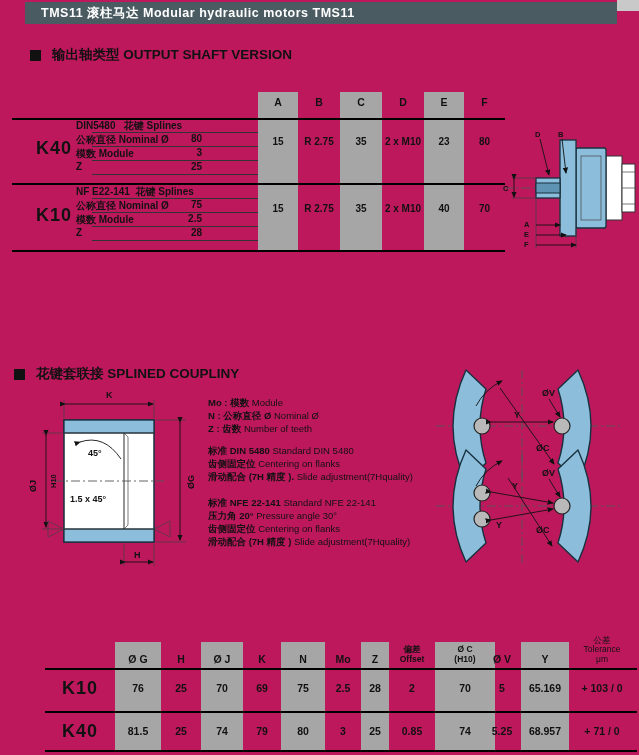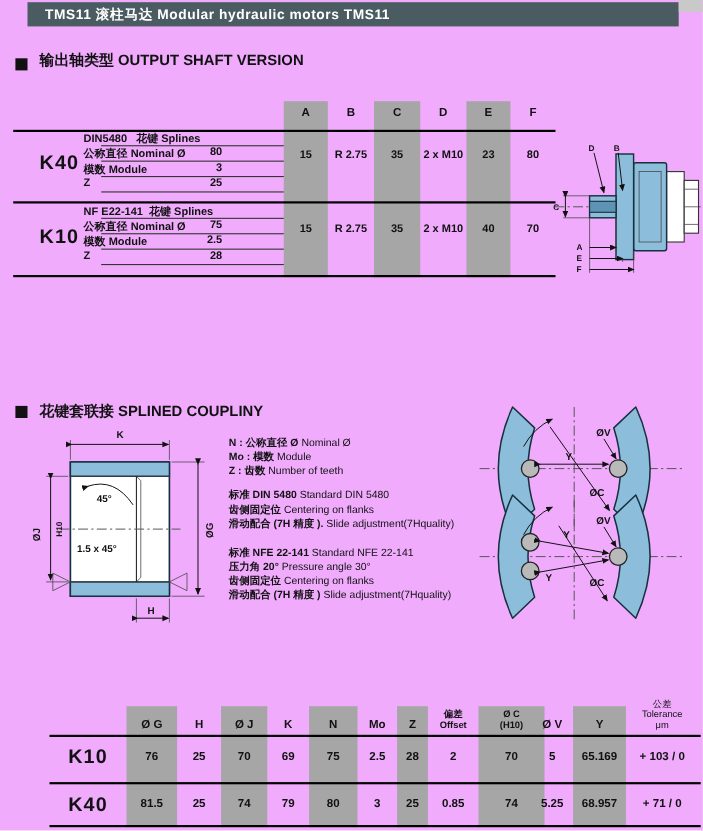--- a/index.html
+++ b/index.html
@@ -1,21 +1,21 @@
 <!DOCTYPE html>
 <html style="--header_bar: #4a5b62; --column_highlight: #a6a6a6; --drawing_blue: #8cbedc;"><head>
 <meta charset="utf-8">
 <style>
   :root{
     --header_bar:#4a5b62;
     --column_highlight:#a6a6a6;
     --drawing_blue:#8cbedc;
   }
   html,body{margin:0;padding:0;background:#fff;}
-  .page{position:relative;width:639px;height:755px;background:#f0abfc;overflow:hidden;
+  .page{position:relative;width:639px;height:755px;background:#be185d;overflow:hidden;
         font-family:"Liberation Sans","DejaVu Sans",sans-serif;color:#111;}
   
   .topbar{position:absolute;left:25px;top:2px;width:592px;height:22px;background:var(--header_bar);
           color:#fff;font-weight:bold;font-size:12.5px;line-height:22px;padding-left:16px;
           box-sizing:border-box;letter-spacing:.5px;white-space:nowrap;}
   .corner{position:absolute;left:617px;top:0;width:22px;height:11px;background:#c9c9c9;}
   
   .sec-head{position:absolute;display:flex;align-items:center;gap:11px;font-weight:bold;font-size:13.5px;white-space:nowrap;}
   .sq{width:11px;height:11px;background:#111;flex:0 0 auto;}
   
@@ -68,21 +68,21 @@
 </head>
 <body>
 
 <div class="page">
 
   <div class="topbar">
     <span>TMS11 滚柱马达   Modular hydraulic motors TMS11</span>
   </div>
   <div class="corner"></div>
 
-  <div class="sec-head" style="left:14px;top:46px;align-items:flex-end;">
+  <div class="sec-head" style="left:30px;top:46px;">
     <span class="sq"></span>
     <span>输出轴类型  OUTPUT SHAFT VERSION</span>
   </div>
 
   <div class="t1">
 
     <div class="gbar cA" style="top:4px;height:160px;"></div>
     <div class="gbar cC" style="top:4px;height:160px;"></div>
     <div class="gbar cE" style="top:4px;height:160px;"></div>
 
@@ -236,22 +236,22 @@
     <text class="dlab" x="106" y="176">H</text>
 
     <path class="dim" d="M52,60 Q76,52 93,77" marker-start="url(#arS)"></path>
     <text class="dlab" x="60" y="74">45°</text>
     <text class="dlab" x="42" y="120">1.5 x 45°</text>
     <polygon class="thin" points="36,147 20,139 20,155" fill="#fff"></polygon>
     <polygon class="thin" points="126,147 142,139 142,155" fill="#fff"></polygon>
   </svg>
 
   <div class="nblock" style="top:396px;">
+    <div><b>Mo : 模数</b> <span>Module</span></div>
     <div><b>N : 公称直径 Ø</b> <span>Nominal Ø</span></div>
-    <div><b>Mo : 模数</b> <span>Module</span></div>
     <div><b>Z : 齿数</b> <span>Number of teeth</span></div>
   </div>
   <div class="nblock" style="top:444px;">
     <div><b>标准 DIN 5480</b> <span>Standard DIN 5480</span></div>
     <div><b>齿侧固定位</b> <span>Centering on flanks</span></div>
     <div><b>滑动配合 (7H 精度 ).</b> <span>Slide adjustment(7Hquality)</span></div>
   </div>
   <div class="nblock" style="top:496px;">
     <div><b>标准 NFE 22-141</b> <span>Standard NFE 22-141</span></div>
     <div><b>压力角 20°</b> <span>Pressure angle 30°</span></div>

